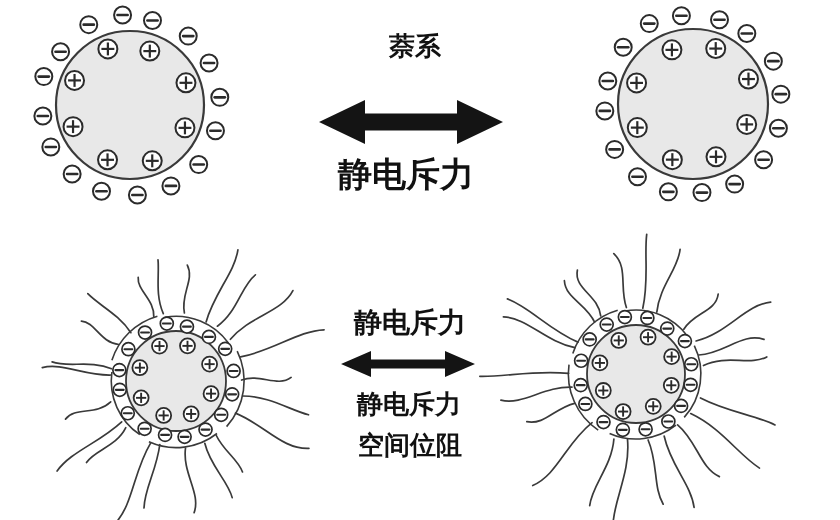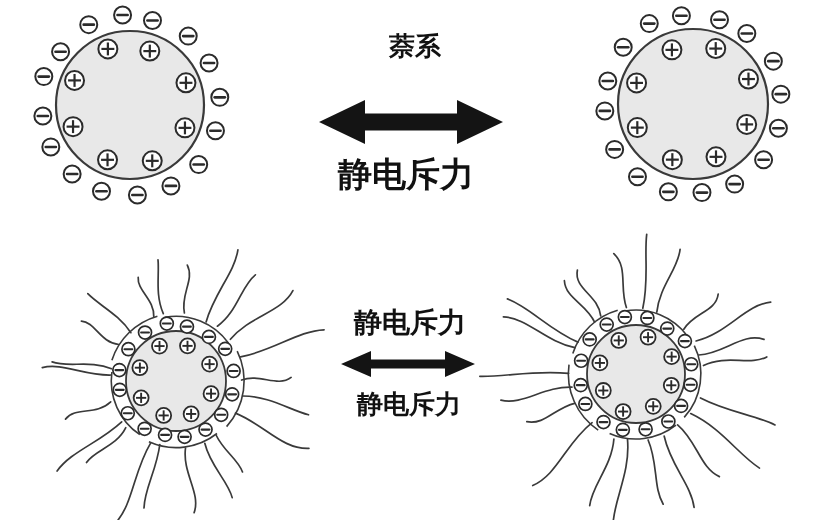--- a/index.html
+++ b/index.html
@@ -513,13 +513,14 @@
           <line x1="594.7759887323044" y1="362.9327264280538" x2="604.9759887323045" y2="362.9327264280538" stroke="#2b2b2b" stroke-width="1.9"></line>
           <line x1="599.8759887323044" y1="357.8327264280538" x2="599.8759887323044" y2="368.0327264280538" stroke="#2b2b2b" stroke-width="1.9"></line>
         </g>
       </g>
     </svg>
 
   <div class="lbl top-system" style="color: rgb(17, 17, 17);">萘系</div>
   <div class="lbl top-mech" style="color: rgb(17, 17, 17);">静电斥力</div>
   <div class="lbl bottom-system" style="color: rgb(17, 17, 17);">静电斥力</div>
   <div class="lbl bottom-mech1" style="color: rgb(17, 17, 17);">静电斥力</div>
+  <div class="lbl bottom-mech2" style="color: rgb(17, 17, 17);">空间位阻</div>
 </div>
 
 </body></html>

